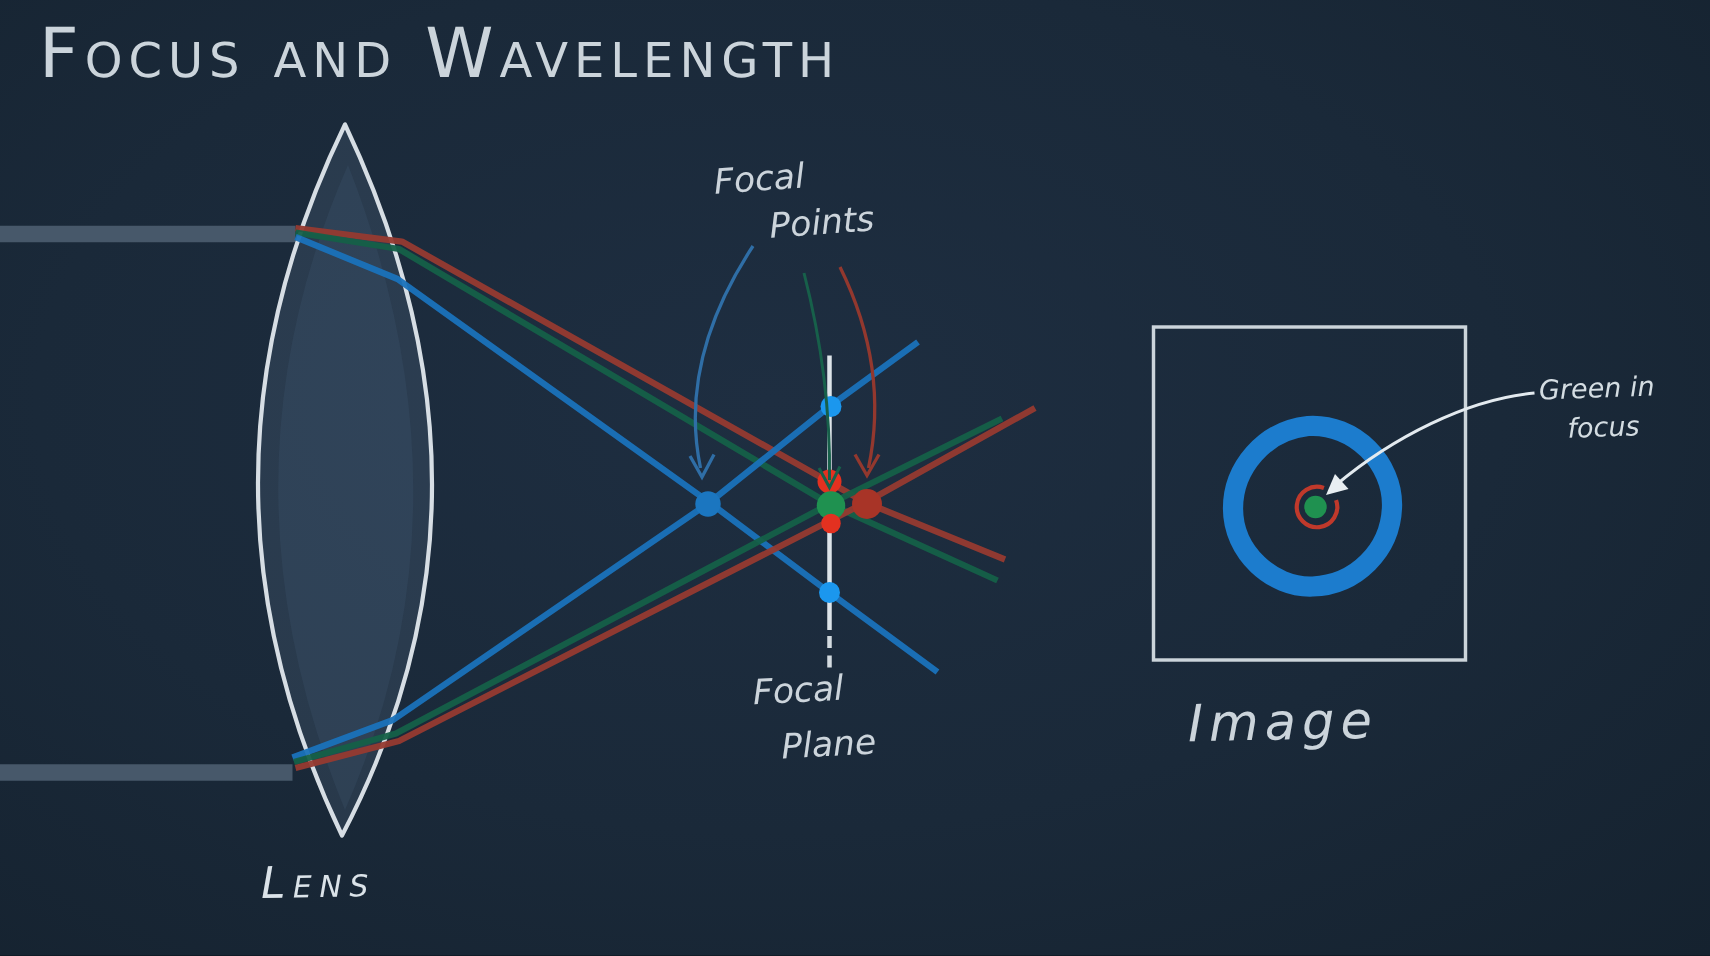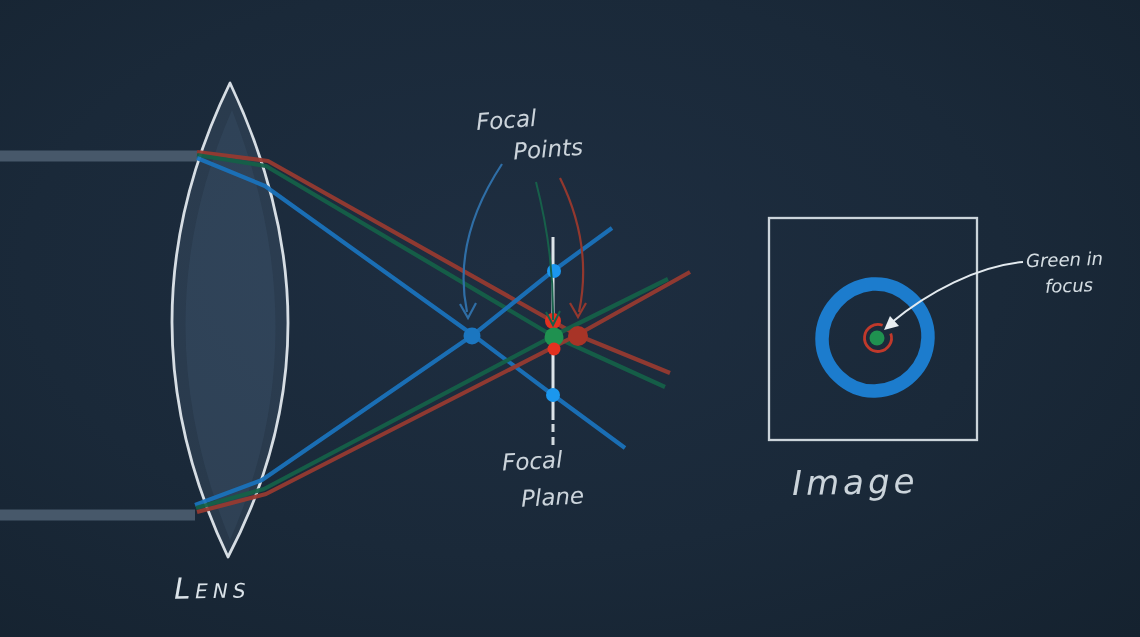--- a/index.html
+++ b/index.html
@@ -63,20 +63,21 @@
 
     <rect x="769" y="218" width="208" height="222" fill="none" stroke="#dfe7ec" stroke-width="2.3" stroke-opacity="0.9"></rect>
     <path d="M872,284 C903,282 929,309 928,338 C927,367 904,390 875,391 C848,392 822,368 822,339 C822,312 843,287 872,284 Z" fill="none" stroke="#1c7ccd" stroke-width="13.5"></path>
     <path d="M890.7,333.4 A13.5,13.5 0 1 1 882.6,325.3" fill="none" stroke="#c0392b" stroke-width="2.8"></path>
     <circle cx="877" cy="338" r="7.5" fill="#1f9150"></circle>
 
     <path d="M1023,262 C978,266 928,292 891,323" fill="none" stroke="#e3eaef" stroke-width="2"></path>
     <polygon points="884,330 890,316 899,326" fill="#e8eef2"></polygon>
   </svg>
 
+  <div class="chalk-title">Focus and Wavelength</div>
 
   <div class="label lens-label">Lens</div>
 
   <div class="label fp-line" style="left:476px;top:107px;">Focal</div>
   <div class="label fp-line" style="left:513px;top:136px;">Points</div>
 
   <div class="label fpl-line" style="left:502px;top:448px;">Focal</div>
   <div class="label fpl-line" style="left:521px;top:484px;">Plane</div>
 
   <div class="label image-label">Image</div>

